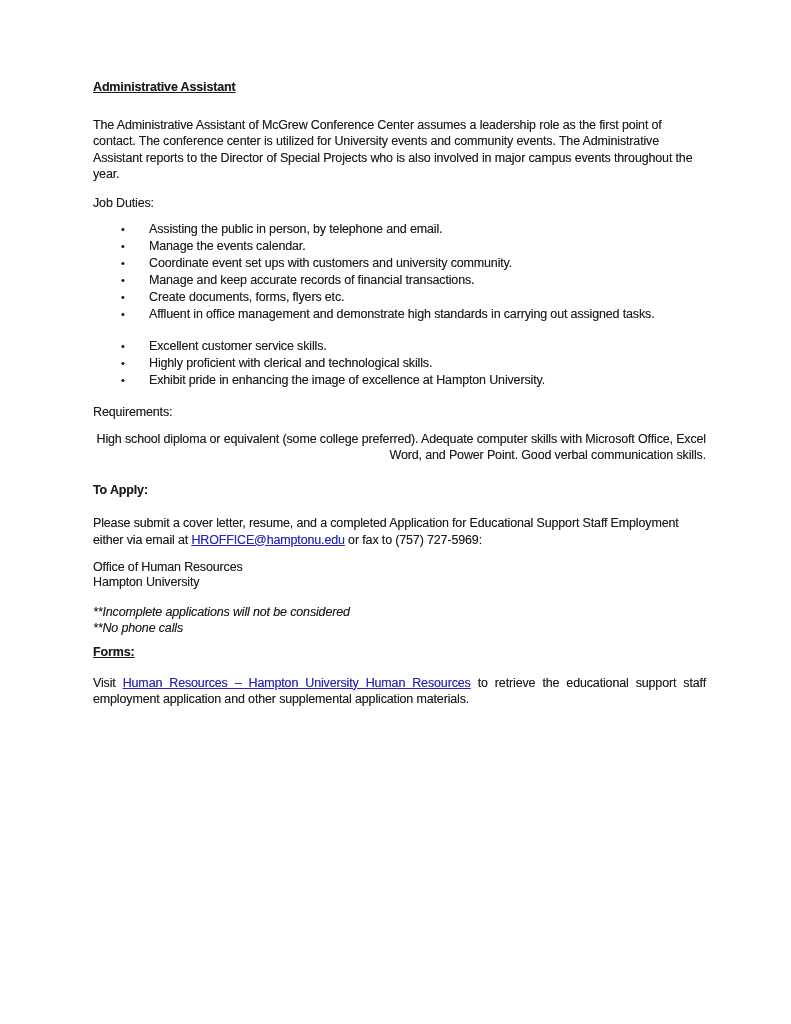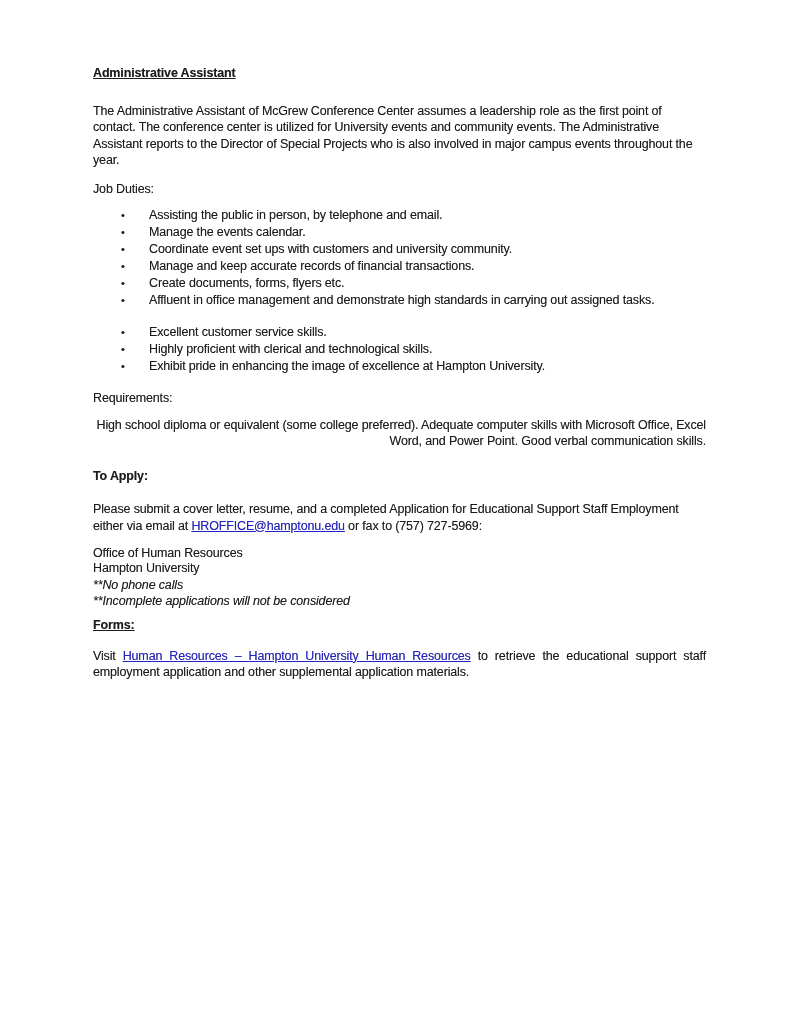--- a/index.html
+++ b/index.html
@@ -13,21 +13,21 @@
     height: 1024px;
     margin: 0 auto;
     background: #ffffff;
     font-family: "Liberation Sans", sans-serif;
     color: #1b1b1b;
     overflow: hidden;
   }
   .content {
     position: absolute;
     left: 93px;
-    top: 65px;
+    top: 79px;
     width: 613px;
     font-size: 12.5px;
     line-height: 16.5px;
     letter-spacing: -0.15px;
     text-shadow: 0 0 0.6px rgba(25,25,25,0.45);
   }
   p { margin: 0; }
   .doc-title {
     font-size: 12.5px;
     font-weight: bold;
@@ -59,21 +59,21 @@
     margin-bottom: 17px;
   }
   .apply-p { margin-bottom: 12px; }
   a.doc-link {
     color: #2323c8;
     text-decoration: underline;
     cursor: pointer;
   }
   .address {
     line-height: 15px;
-    margin-bottom: 1px;
+    margin-bottom: 14px;
   }
   .notes {
     font-style: italic;
     line-height: 16px;
     margin-bottom: 8px;
   }
   .forms-label {
     font-weight: bold;
     text-decoration: underline;
     margin-bottom: 14px;
@@ -142,21 +142,21 @@
     <p class="bold-label">To Apply:</p>
 
     <p class="apply-p"><span>Please submit a cover letter, resume, and a completed Application for Educational Support Staff Employment either via email at </span><a class="doc-link">HROFFICE@hamptonu.edu</a><span> or fax to (757) 727-5969:</span></p>
 
     <div class="address">
       <p>Office of Human Resources</p>
       <p>Hampton University</p>
     </div>
 
     <div class="notes">
+      <p>**Incomplete applications will not be considered</p>
       <p>**No phone calls</p>
-      <p>**Incomplete applications will not be considered</p>
     </div>
 
     <p class="forms-label">Forms:</p>
     <p class="forms-p"><span>Visit </span><a class="doc-link">Human Resources – Hampton University Human Resources</a><span> to retrieve the educational support staff employment application and other supplemental application materials.</span></p>
 
   </div>
 </div>
 
 </body></html>

